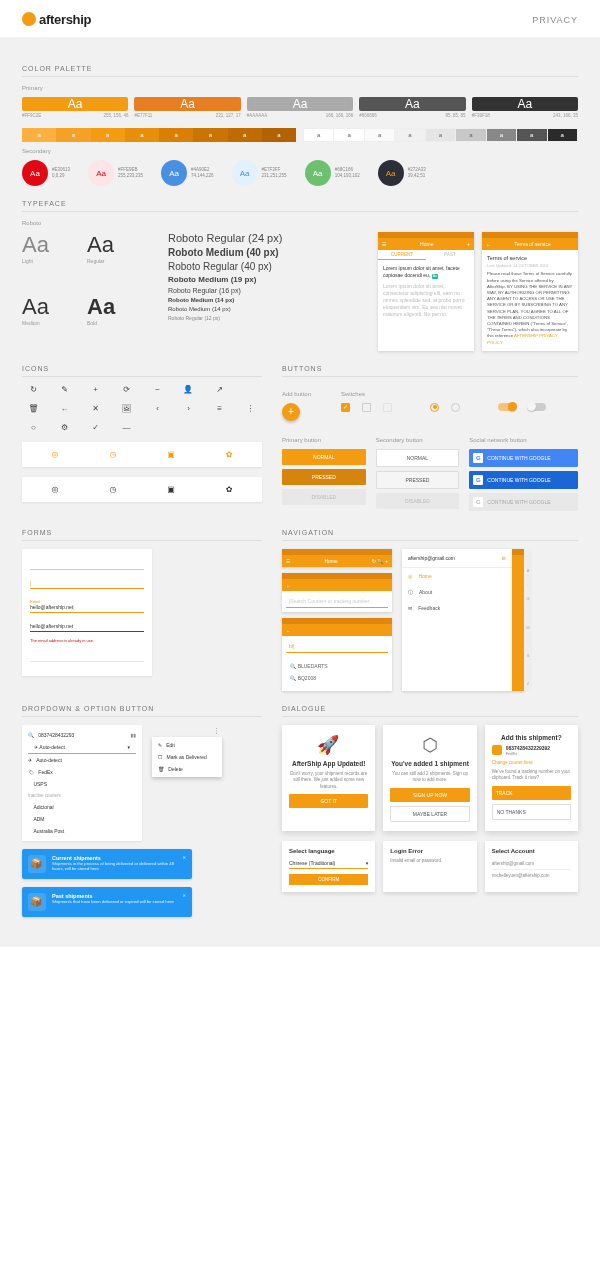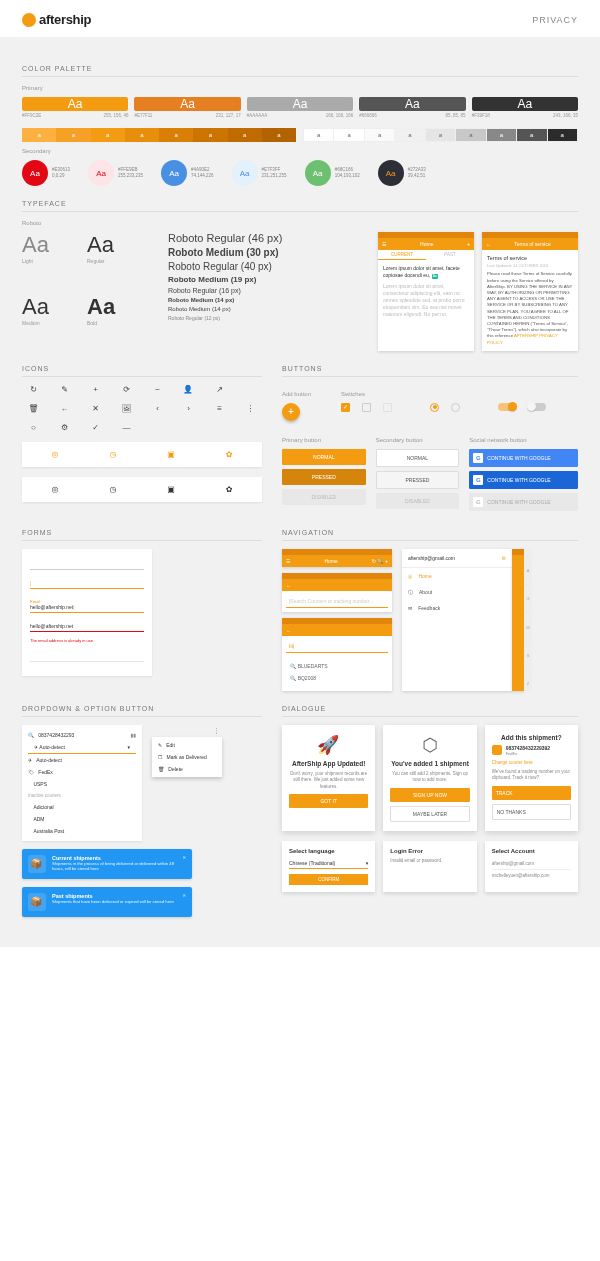--- a/index.html
+++ b/index.html
@@ -1,19 +1,19 @@
 <!DOCTYPE html>
 <html><head>
 <meta charset="utf-8">
 <style>
   * { box-sizing: border-box; margin: 0; padding: 0; }
   body { font-family: -apple-system, "Helvetica Neue", Arial, sans-serif; background: #fff; color: #333; font-size: 7px; }
   .page { width: 600px; margin: 0 auto; }
   .topbar { display: flex; justify-content: space-between; align-items: center; padding: 12px 22px 10px; }
-  .logo { display: flex; align-items: flex-end; gap: 3px; }
+  .logo { display: flex; align-items: flex-start; gap: 3px; }
   .logo .mark { width: 14px; height: 14px; border-radius: 50%; background: #F39C12; position: relative; }
   .logo .mark::after { content:""; position:absolute; bottom:-2px; left:3px; border:2px solid transparent; border-top-color:#F39C12;}
   .logo .name { font-size: 13px; font-weight: 600; color: #222; letter-spacing:-.3px;}
   .platform { font-size: 9px; color: #888; letter-spacing: 1px; }
   .sheet { background: #f1f1f1; padding: 14px 22px 30px; }
   .section-title { font-size: 7px; color: #777; letter-spacing: 1px; border-bottom: 1px solid #ddd; padding-bottom: 4px; margin: 14px 0 8px; }
   .subhead { font-size: 6px; color: #999; margin: 6px 0 6px; }
   .row { display: flex; gap: 6px; }
   .swatch { flex:1; height: 40px; display:flex; align-items:center; justify-content:center; color:#fff; font-size:12px; border-radius:2px;}
   .swatchmeta { display:flex; justify-content:space-between; font-size:4.5px; color:#999; margin-top:2px;}
@@ -255,22 +255,22 @@
         <div class="sample">
             <div class="big s-m">Aa</div>
             <div class="cap">Medium</div>
           </div>
         <div class="sample">
             <div class="big s-b">Aa</div>
             <div class="cap">Bold</div>
           </div>
       </div>
       <div class="stack">
-        <span class="r24">Roboto Regular (46 px)</span>
-        <span class="m20">Roboto Medium (30 px)</span>
+        <span class="r24">Roboto Regular (24 px)</span>
+        <span class="m20">Roboto Medium (40 px)</span>
         <span class="r20">Roboto Regular (40 px)</span>
         <span class="m18">Roboto Medium (19 px)</span>
         <span class="r16">Roboto Regular (16 px)</span>
         <span class="m14">Roboto Medium (14 px)</span>
         <span class="m14b">Roboto Medium (14 px)</span>
         <span class="r12">Roboto Regular (12 px)</span>
       </div>
       <div style="display:flex;gap:8px;margin-left:auto">
         <div class="phone">
           <div class="status"></div>

